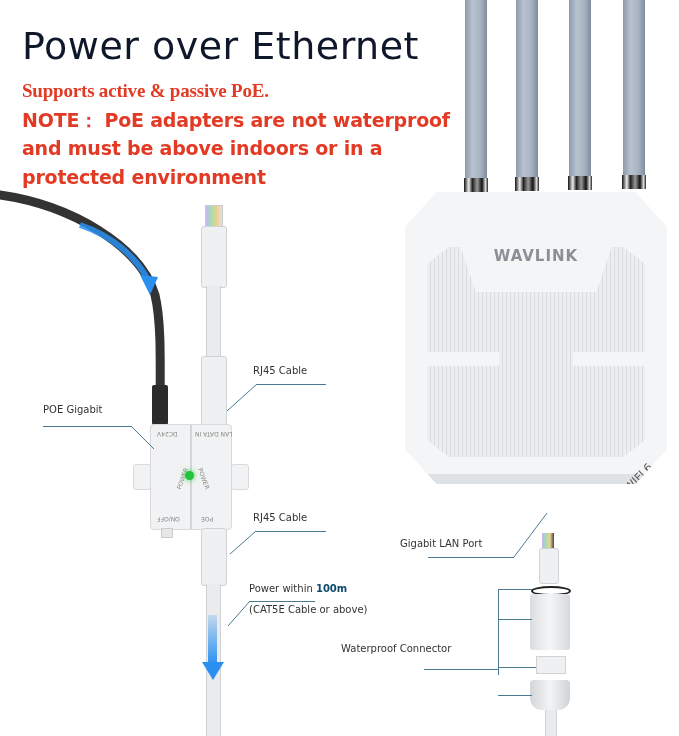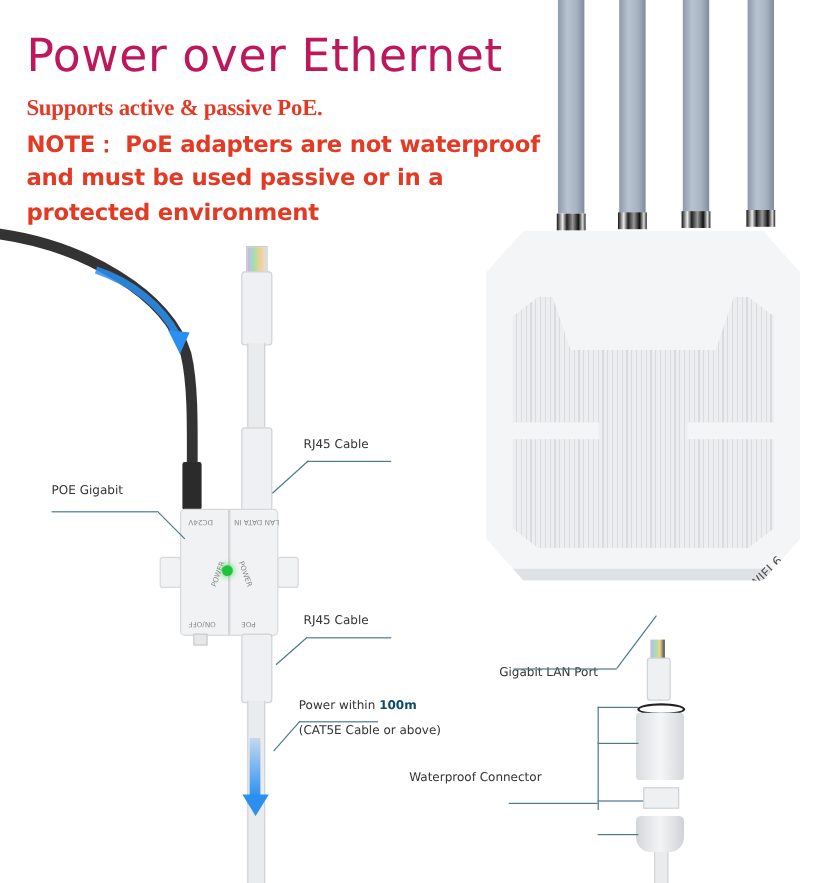--- a/index.html
+++ b/index.html
@@ -1,19 +1,19 @@
 <!DOCTYPE html>
 <html><head>
 <meta charset="utf-8">
 <style>
   html, body { margin: 0; padding: 0; background: #ffffff; }
   body { width: 679px; height: 736px; position: relative; overflow: hidden; font-family: "DejaVu Sans", sans-serif; }
   .abs { position: absolute; }
 
-  .title { left: 22px; top: 24px; font-size: 38px; color: #be185d; font-family: "DejaVu Sans", sans-serif; letter-spacing: 0.5px; white-space: nowrap; font-weight: normal; }
+  .title { left: 22px; top: 24px; font-size: 38px; color: #0f172a; font-family: "DejaVu Sans", sans-serif; letter-spacing: 0.5px; white-space: nowrap; font-weight: normal; }
   .note { left: 22px; font-size: 19px; color: #e23a24; font-weight: bold; white-space: nowrap; font-family: "DejaVu Sans", sans-serif; letter-spacing: -0.2px; }
 
   .label { font-size: 10px; color: #333; white-space: nowrap; font-family: "DejaVu Sans", sans-serif; }
   .label b { color: #0c4a6e; }
   .leader { background: #4b7a90; height: 1px; }
 
   
   .antenna { width: 22px; top: 0; height: 178px; background: linear-gradient(90deg,#8d9aac 0%,#b9c3d0 35%,#a8b3c2 70%,#7f8c9e 100%); }
   .antenna-cap { width: 24px; height: 14px; background: linear-gradient(90deg,#111 0%,#eee 20%,#222 35%,#999 55%,#111 75%,#ddd 90%,#222 100%); }
 
@@ -38,37 +38,38 @@
   .poe-text { position:absolute; font-size:6px; color:#888; white-space:nowrap; }
 
   .rj45 { background:#eef0f2; border:1px solid #cfd3d6; border-radius:3px; }
 </style>
 </head>
 <body>
 
 <div class="abs title">Power over Ethernet</div>
 <div class="abs note" style="top:80px;font-family:Liberation Serif, serif;">Supports active &amp; passive PoE.</div>
 <div class="abs note" style="top:108px;">NOTE： PoE adapters are not waterproof</div>
-<div class="abs note" style="top:137px;">and must be used passive or in a</div>
+<div class="abs note" style="top:137px;">and must be above indoors or in a</div>
 <div class="abs note" style="top:166px;">protected environment</div>
 
 <div class="abs antenna" style="left:465px;"></div>
 <div class="abs antenna" style="left:516px;"></div>
 <div class="abs antenna" style="left:569px;"></div>
 <div class="abs antenna" style="left:623px;"></div>
 <div class="abs antenna-cap" style="left:464px; top:178px;"></div>
 <div class="abs antenna-cap" style="left:515px; top:177px;"></div>
 <div class="abs antenna-cap" style="left:568px; top:176px;"></div>
 <div class="abs antenna-cap" style="left:622px; top:175px;"></div>
 
 <div class="abs router">
   <div class="router-inner"></div>
   <div class="router-top-panel"></div>
   <div class="router-band" style="left:22px; width:72px;"></div>
   <div class="router-band" style="left:168px; width:72px;"></div>
+  <div class="brand">WAVLINK</div>
   <div class="wifi-badge">WIFI 6</div>
 </div>
 
 <svg class="abs" style="left:0; top:185px;" width="200" height="250">
   <path class="black-cable" d="M0,10 C70,20 140,60 155,110 C162,140 160,180 160,245"></path>
   <path d="M80,40 C110,50 135,70 148,95" stroke="#2a8ff0" stroke-width="6" fill="none" opacity="0.85"></path>
   <polygon points="140,90 158,92 150,110" fill="#2a8ff0"></polygon>
 </svg>
 <div class="abs" style="left:152px; top:385px; width:16px; height:40px; background:#2b2b2b; border-radius:2px;"></div>
 
@@ -118,21 +119,21 @@
 
 <div class="abs label" style="left:249px; top:583px;">
   <span>Power within </span><b>100m</b>
 </div>
 <div class="abs leader" style="left:249px; top:601px; width:66px;"></div>
 <svg class="abs" style="left:226px; top:600px;" width="26" height="28">
     <line x1="24" y1="1" x2="2" y2="26" stroke="#4b7a90" stroke-width="1"></line>
   </svg>
 <div class="abs label" style="left:249px; top:604px;">(CAT5E Cable or above)</div>
 
-<div class="abs label" style="left:416px; top:538px;margin-top:17px;">Gigabit LAN Port</div>
+<div class="abs label" style="left:400px; top:538px;">Gigabit LAN Port</div>
 <div class="abs leader" style="left:428px; top:557px; width:86px;"></div>
 <svg class="abs" style="left:513px; top:512px;" width="36" height="46">
     <line x1="34" y1="1" x2="1" y2="45" stroke="#4b7a90" stroke-width="1"></line>
   </svg>
 
 <div class="abs" style="left:542px; top:533px; width:12px; height:16px; background:linear-gradient(90deg,#c9b3f0,#a0e0b0,#f0d090,#444);"></div>
 <div class="abs rj45" style="left:539px; top:548px; width:18px; height:34px;"></div>
 <div class="abs" style="left:531px; top:586px; width:36px; height:6px; border:2px solid #222; border-radius:50%;"></div>
 <div class="abs" style="left:530px; top:594px; width:40px; height:56px; background:linear-gradient(90deg,#dadde0,#f5f6f7,#d6d9dc); border-radius:3px;"></div>
 <div class="abs" style="left:536px; top:656px; width:28px; height:16px; background:#eef0f2; border:1px solid #d0d3d6;"></div>

